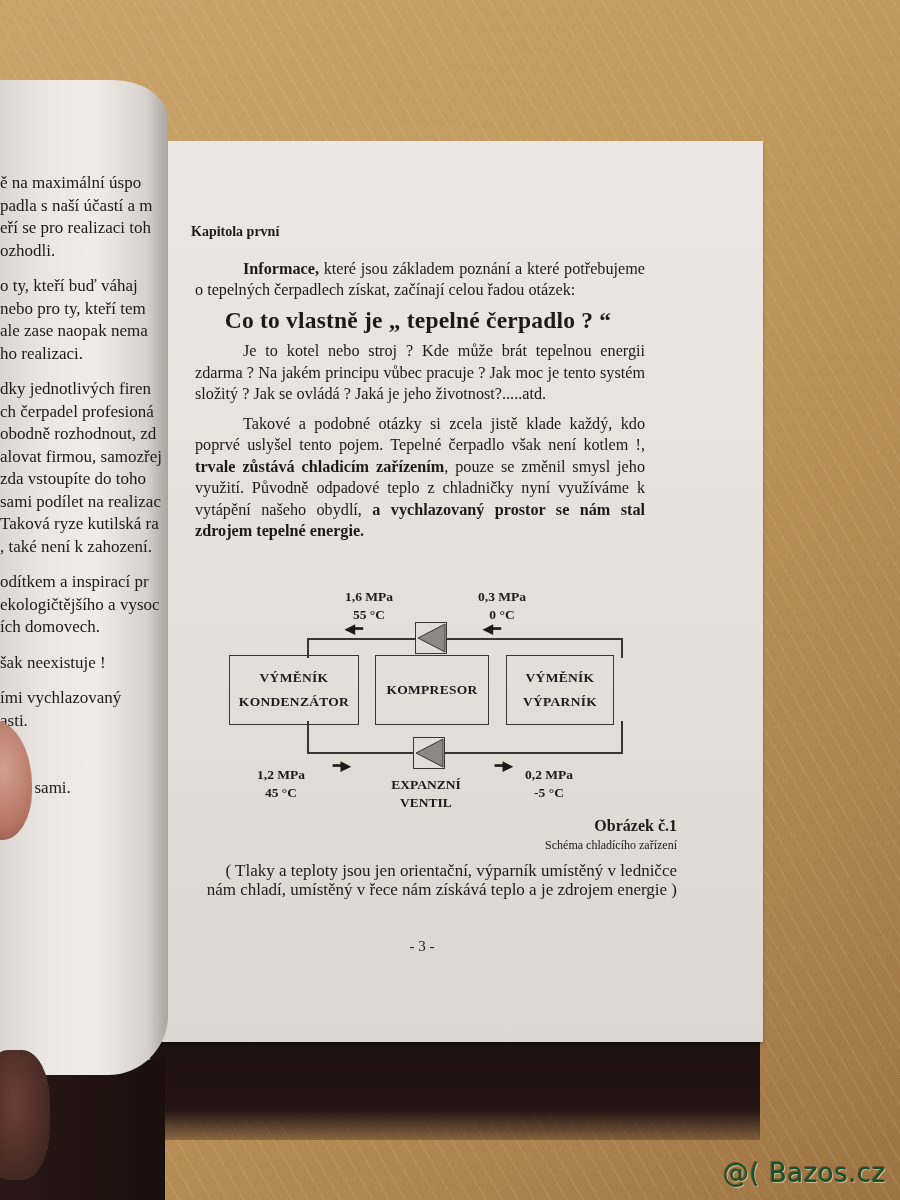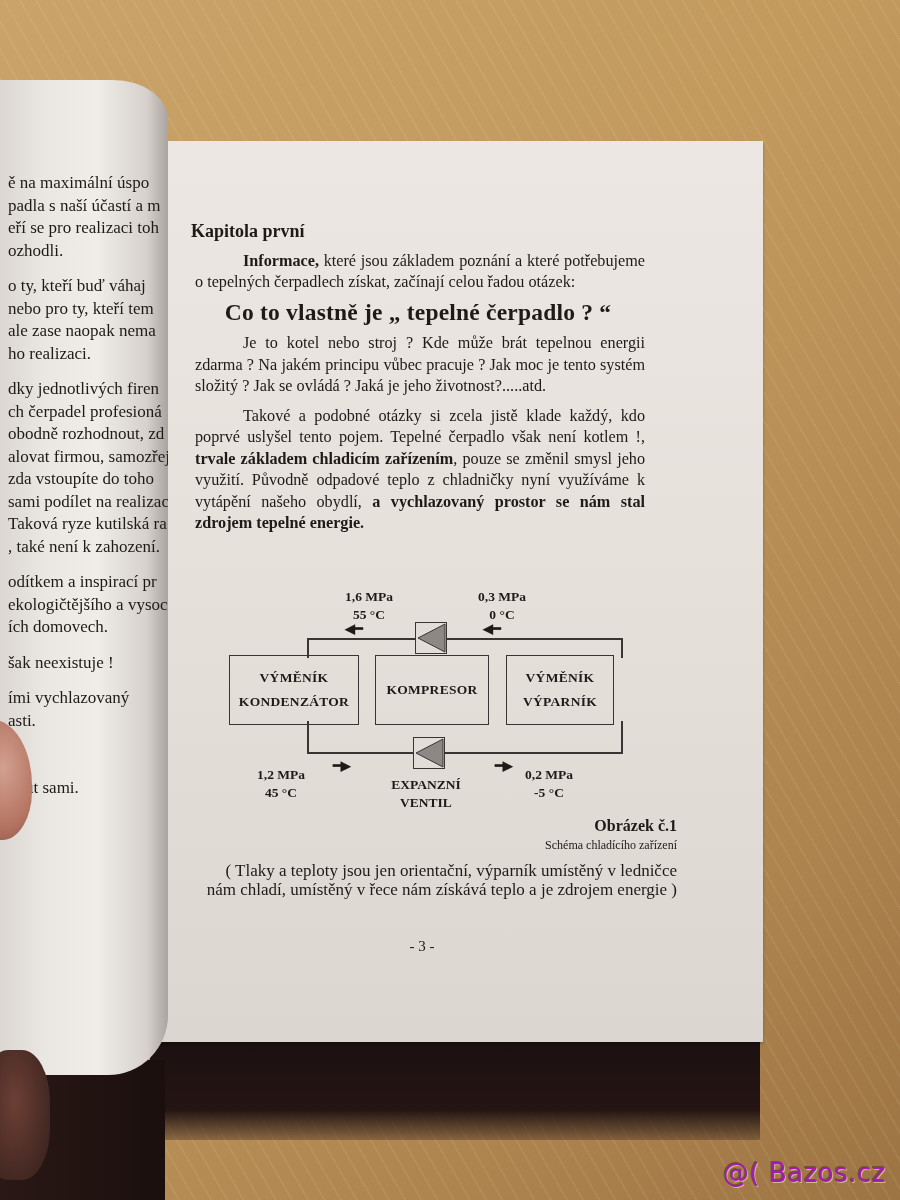--- a/index.html
+++ b/index.html
@@ -22,21 +22,21 @@
     background: linear-gradient(90deg, #2a1815, #1a0f0d);
   }
   
   .page-right {
     position:absolute; left:157px; top:141px; width:606px; height:901px;
     background: linear-gradient(180deg, #ece7e2 0%, #e6e0db 50%, #dcd6d1 100%);
     box-shadow: 0 2px 3px rgba(0,0,0,0.25);
     color:#1d1a18;
   }
   .page-content { position:absolute; left:34px; top:80px; width:454px; font-size:16.2px; line-height:21.5px; }
-  .chapter { font-weight:bold; font-size:18px; margin:0 0 8px 0; }
+  .chapter { font-weight:bold; font-size:14px; margin:0 0 16px 0; }
   p { margin:0 0 8px 4px; text-align:justify; }
   .indent { text-indent:48px; }
   .q-title { font-weight:bold; font-size:23.5px; text-align:center; margin:7px 0 10px; letter-spacing:0.2px; }
   b { font-weight:bold; }
 
   
   .diagram { position:absolute; left:62px; top:447px; width:400px; height:220px; font-size:13.5px; }
   .diagram .box {
     position:absolute; border:1.5px solid #3a3432; box-sizing:border-box;
     display:flex; align-items:center; justify-content:center; text-align:center;
@@ -56,53 +56,53 @@
   .cap-note { top:720px; font-size:17px; line-height:19px; }
   .page-number { position:absolute; top:797px; left:0; width:530px; text-align:center; font-size:15px; }
 
   
   .page-left {
     position:absolute; left:-10px; top:80px; width:178px; height:995px;
     background: linear-gradient(90deg, #d8d3cf 0%, #eae6e2 30%, #f0ece8 60%, #d6d1cc 88%, #a9a4a0 100%);
     border-radius: 0 55px 60px 0 / 0 40px 60px 0;
     color:#1d1a18; overflow:hidden;
   }
-  .left-text { position:absolute; left:18px; top:92px; width:170px; font-size:17px; line-height:22.5px; white-space:nowrap; }
+  .left-text { position:absolute; left:10px; top:92px; width:170px; font-size:17px; line-height:22.5px; white-space:nowrap; }
   .left-text div { margin:0; }
   .left-text .gap { height:13px; }
   .finger {
     position:absolute; left:-30px; top:640px; width:72px; height:120px;
     background: radial-gradient(ellipse at 60% 40%, #d2a08f 0%, #b77664 55%, #7c4a3e 100%);
     border-radius: 50% 60% 45% 40%;
   }
   .hand-lower {
     position:absolute; left:-20px; top:1050px; width:70px; height:130px;
     background: radial-gradient(ellipse at 50% 40%, #6c3f35 0%, #3e2520 80%);
     border-radius: 40%;
   }
   .watermark {
     position:absolute; right:14px; bottom:12px; font-family:"DejaVu Sans", sans-serif;
-    font-size:26px; color:#a21caf; letter-spacing:0.5px;
+    font-size:26px; color:#14532d; letter-spacing:0.5px;
     text-shadow: -1px -1px 0 #6e5231, 1px 1px 0 #d5b58c;
   }
 </style>
 </head>
 <body>
 
 <div class="table-texture"></div>
 <div class="page-shadow"></div>
 <div class="left-shadow"></div>
 
 <div class="page-right">
   <div class="page-content">
     <div class="chapter">Kapitola první</div>
     <p class="indent"><b>Informace,</b><span> které jsou základem poznání a které potřebujeme o tepelných čerpadlech získat, začínají celou řadou otázek:</span></p>
     <div class="q-title">Co to vlastně je „ tepelné čerpadlo ? “</div>
     <p class="indent">Je to kotel nebo stroj ? Kde může brát tepelnou energii zdarma ? Na jakém principu vůbec pracuje ? Jak moc je tento systém složitý ? Jak se ovládá ? Jaká je jeho životnost?.....atd.</p>
-    <p class="indent"><span>Takové a podobné otázky si zcela jistě klade každý, kdo poprvé uslyšel tento pojem. Tepelné čerpadlo však není kotlem !, </span><b>trvale základem chladicím zařízením</b><span>, pouze se změnil smysl jeho využití. Původně odpadové teplo z chladničky nyní využíváme k vytápění našeho obydlí, </span><b>a vychlazovaný prostor se nám stal zdrojem tepelné energie.</b></p>
+    <p class="indent"><span>Takové a podobné otázky si zcela jistě klade každý, kdo poprvé uslyšel tento pojem. Tepelné čerpadlo však není kotlem !, </span><b>trvale zůstává chladicím zařízením</b><span>, pouze se změnil smysl jeho využití. Původně odpadové teplo z chladničky nyní využíváme k vytápění našeho obydlí, </span><b>a vychlazovaný prostor se nám stal zdrojem tepelné energie.</b></p>
   </div>
 
   <div class="diagram">
 
     <div class="line" style="left:88px; top:50px; width:1.5px; height:20px;"></div>
     <div class="line" style="left:88px; top:50px; width:316px; height:1.5px;"></div>
     <div class="line" style="left:402px; top:50px; width:1.5px; height:20px;"></div>
     <div class="line" style="left:88px; top:133px; width:1.5px; height:32px;"></div>
     <div class="line" style="left:88px; top:164px; width:316px; height:1.5px;"></div>
     <div class="line" style="left:402px; top:133px; width:1.5px; height:32px;"></div>

